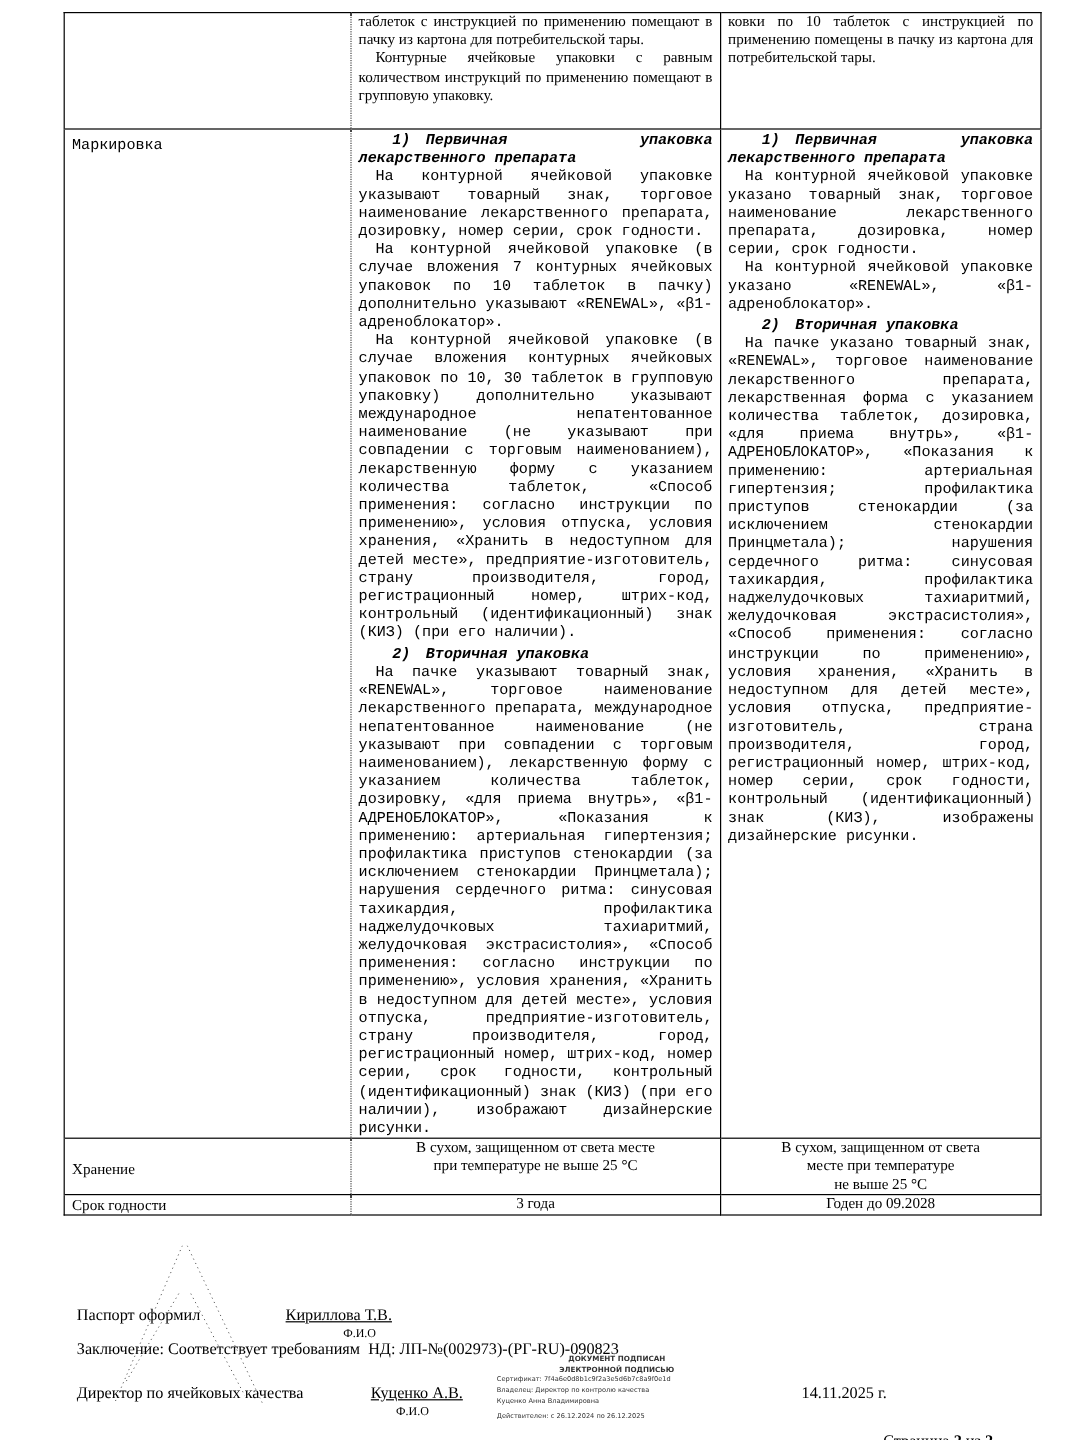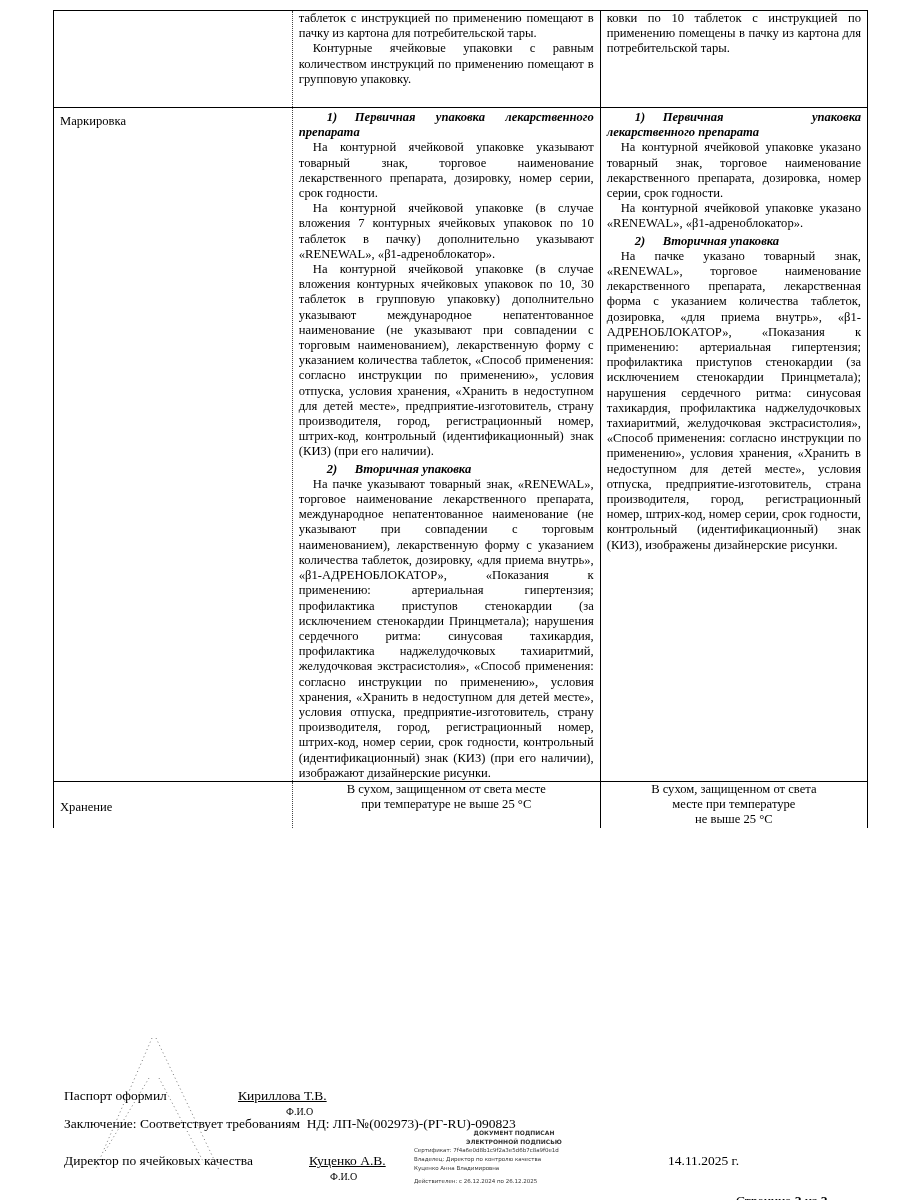--- a/index.html
+++ b/index.html
@@ -4,21 +4,21 @@
   <style>
     html, body { margin:0; padding:0; background:#ffffff; }
     body { width:900px; height:1200px; position:relative; overflow:hidden;
            font-family:"Liberation Serif", serif; color:#000; }
     .table { position:absolute; left:53px; top:10px; width:815px; border-collapse:collapse; }
     .table td { vertical-align:top; font-size:12.6px; line-height:15.2px; padding:0 6px; }
     .c1 { width:222px; border-left:1.5px solid #000; border-right:1px dotted #444; }
     .c2 { width:290px; border-right:1.5px solid #000; }
     .c3 { width:250px; border-right:1.5px solid #000; }
     tr.r0 td { border-top:1.5px solid #000; height:96px; }
-    tr.r1 td { border-top:1.5px solid #000; }
+    tr.r1 td { border-top:1.5px solid #000;font-family:Liberation Mono, monospace; }
     tr.r2 td { border-top:1.5px solid #000; }
     tr.r3 td { border-top:1.5px solid #000; border-bottom:1.5px solid #000; }
     .p { text-align:justify; margin:0; }
     .ind { text-indent:14px; }
     .hd { font-weight:bold; font-style:italic; text-indent:14px; margin:2px 0 0 0; text-align:justify; }
     .hd .num { display:inline-block; width:42px; }
     .label { font-size:13.5px; padding-top:6px !important; }
     .center { text-align:center; font-size:13.5px; line-height:16px; }
     .footer { position:absolute; font-size:13.5px; white-space:nowrap;margin-top:28px; }
     .u { text-decoration:underline; }
@@ -65,20 +65,25 @@
     <td class="c2 center">
       <div>В сухом, защищенном от света месте</div>
       <div>при температуре не выше 25 °С</div>
     </td>
     <td class="c3 center">
       <div>В сухом, защищенном от света</div>
       <div>месте при температуре</div>
       <div>не выше 25 °С</div>
     </td>
   </tr>
+  <tr class="r3">
+    <td class="c1 label" style="padding-top:1px !important">Срок годности</td>
+    <td class="c2 center">3 года</td>
+    <td class="c3 center">Годен до 09.2028</td>
+  </tr>
 </tbody>
   </table>
 
 <svg class="tri" width="130" height="135">
   <polyline points="58,0 2,130" stroke="#555" stroke-width="0.8" stroke-dasharray="1,3" fill="none"></polyline>
   <polyline points="62,0 125,132" stroke="#555" stroke-width="0.8" stroke-dasharray="1,3" fill="none"></polyline>
   <polyline points="55,40 10,115" stroke="#555" stroke-width="0.8" stroke-dasharray="1,3" fill="none"></polyline>
   <polyline points="65,40 110,125" stroke="#555" stroke-width="0.8" stroke-dasharray="1,3" fill="none"></polyline>
 </svg>
 

